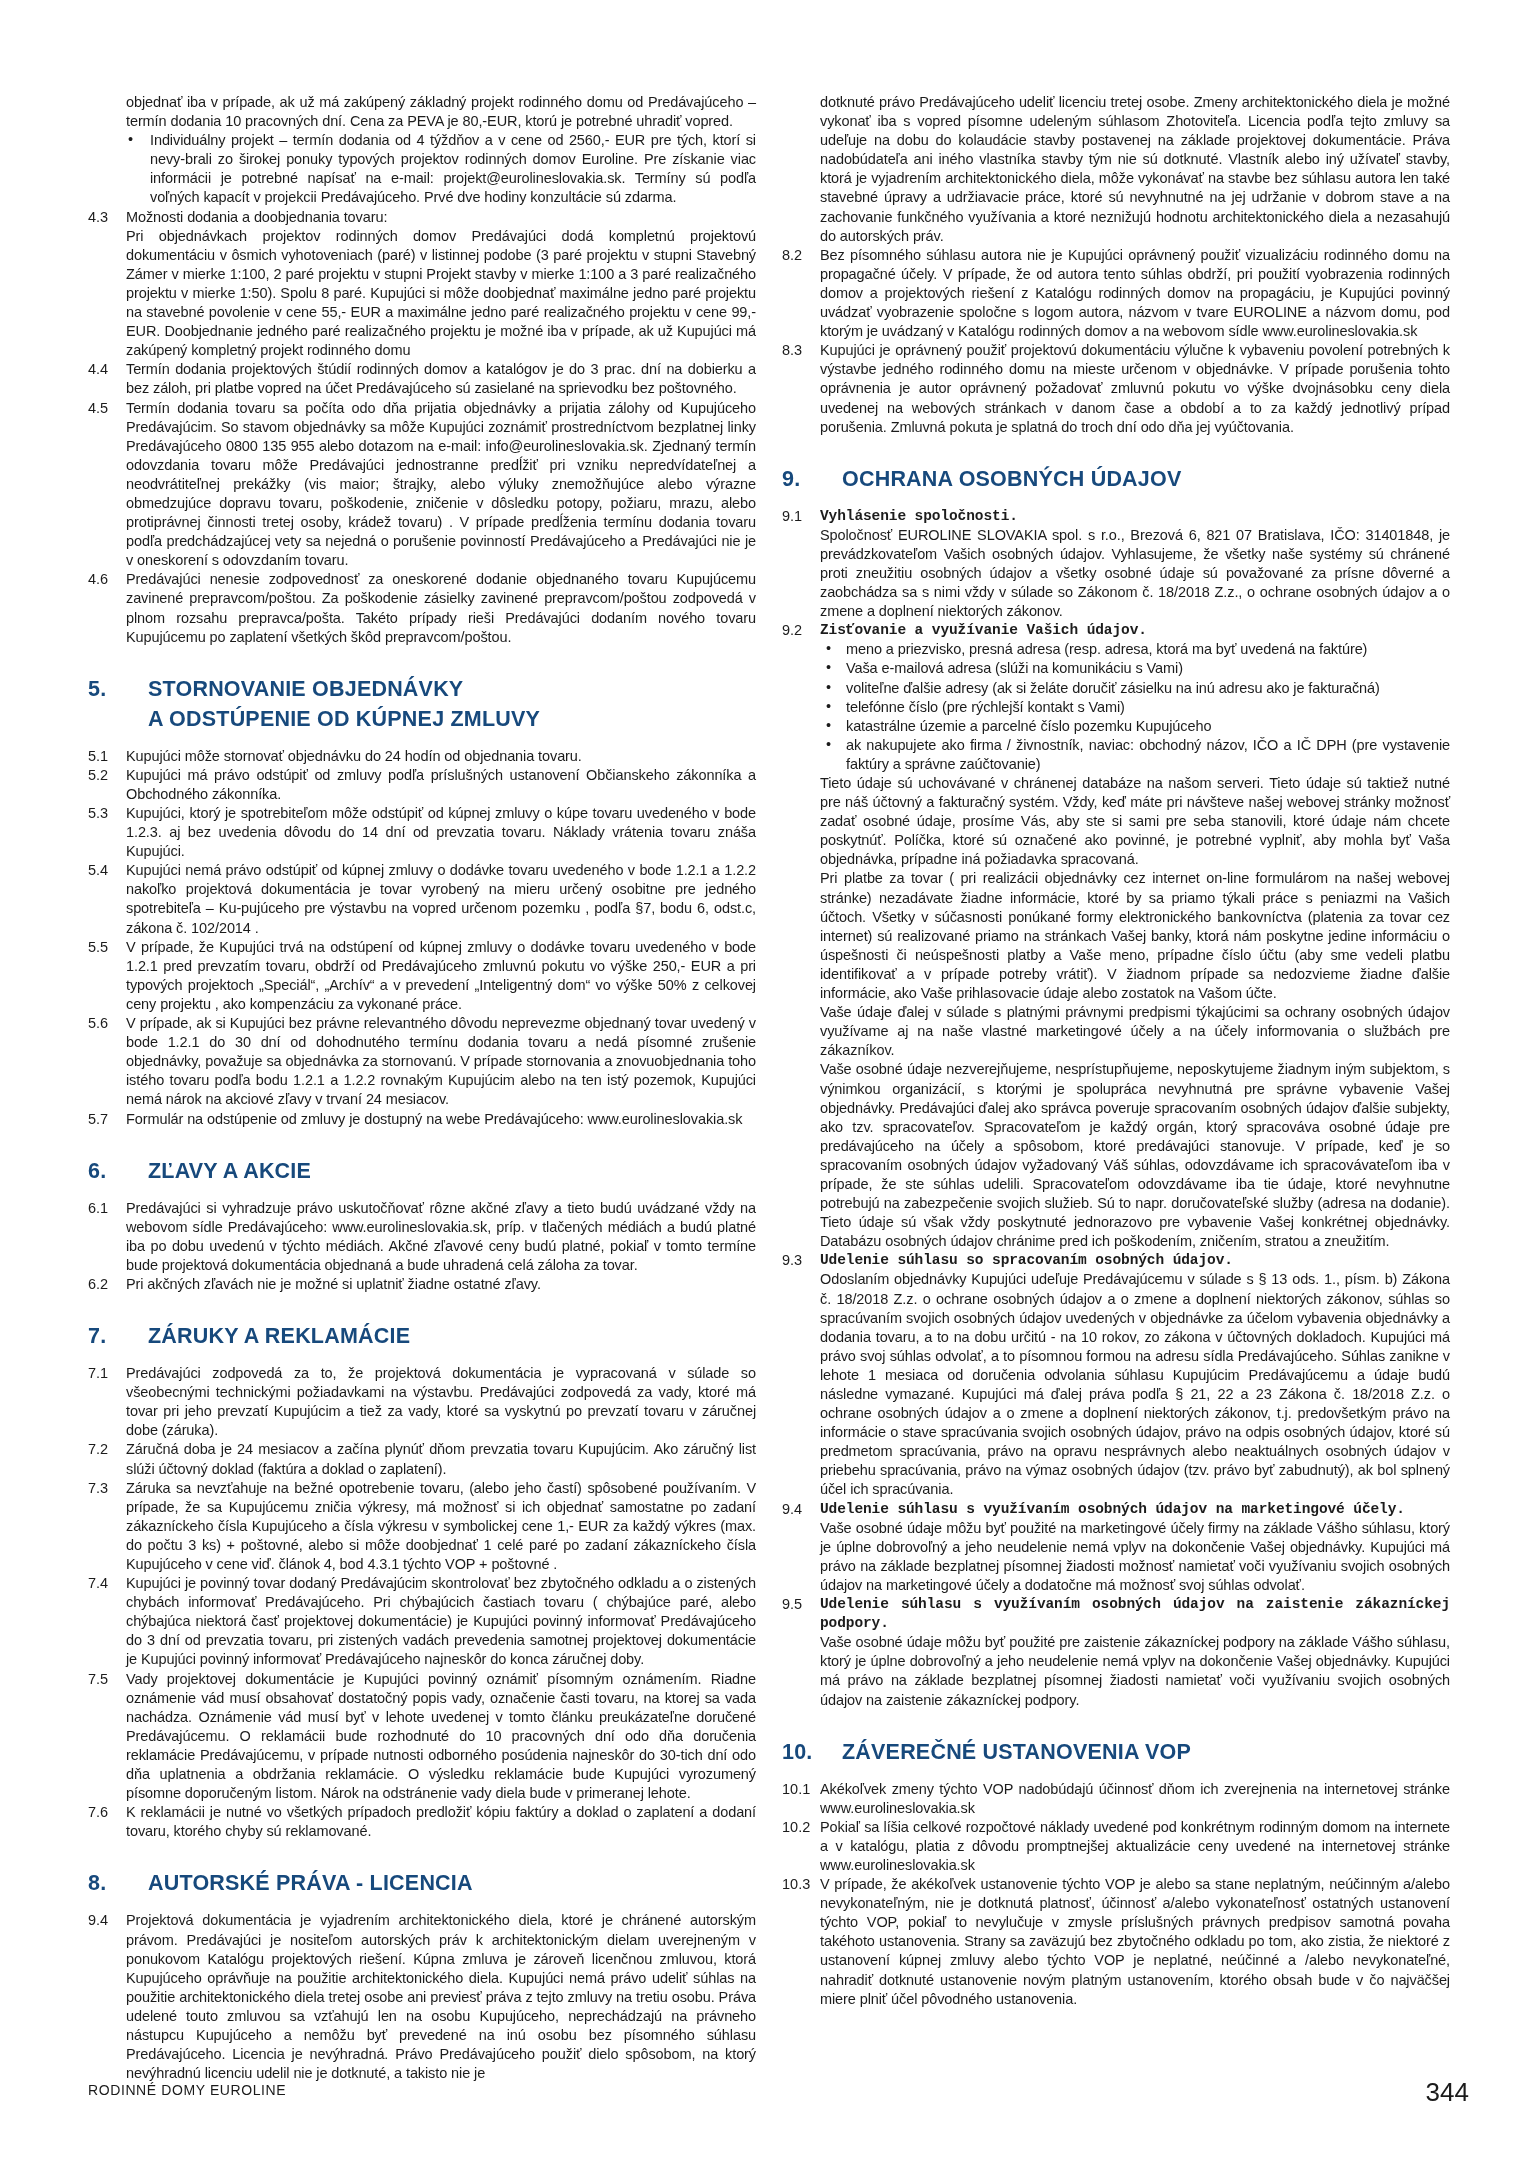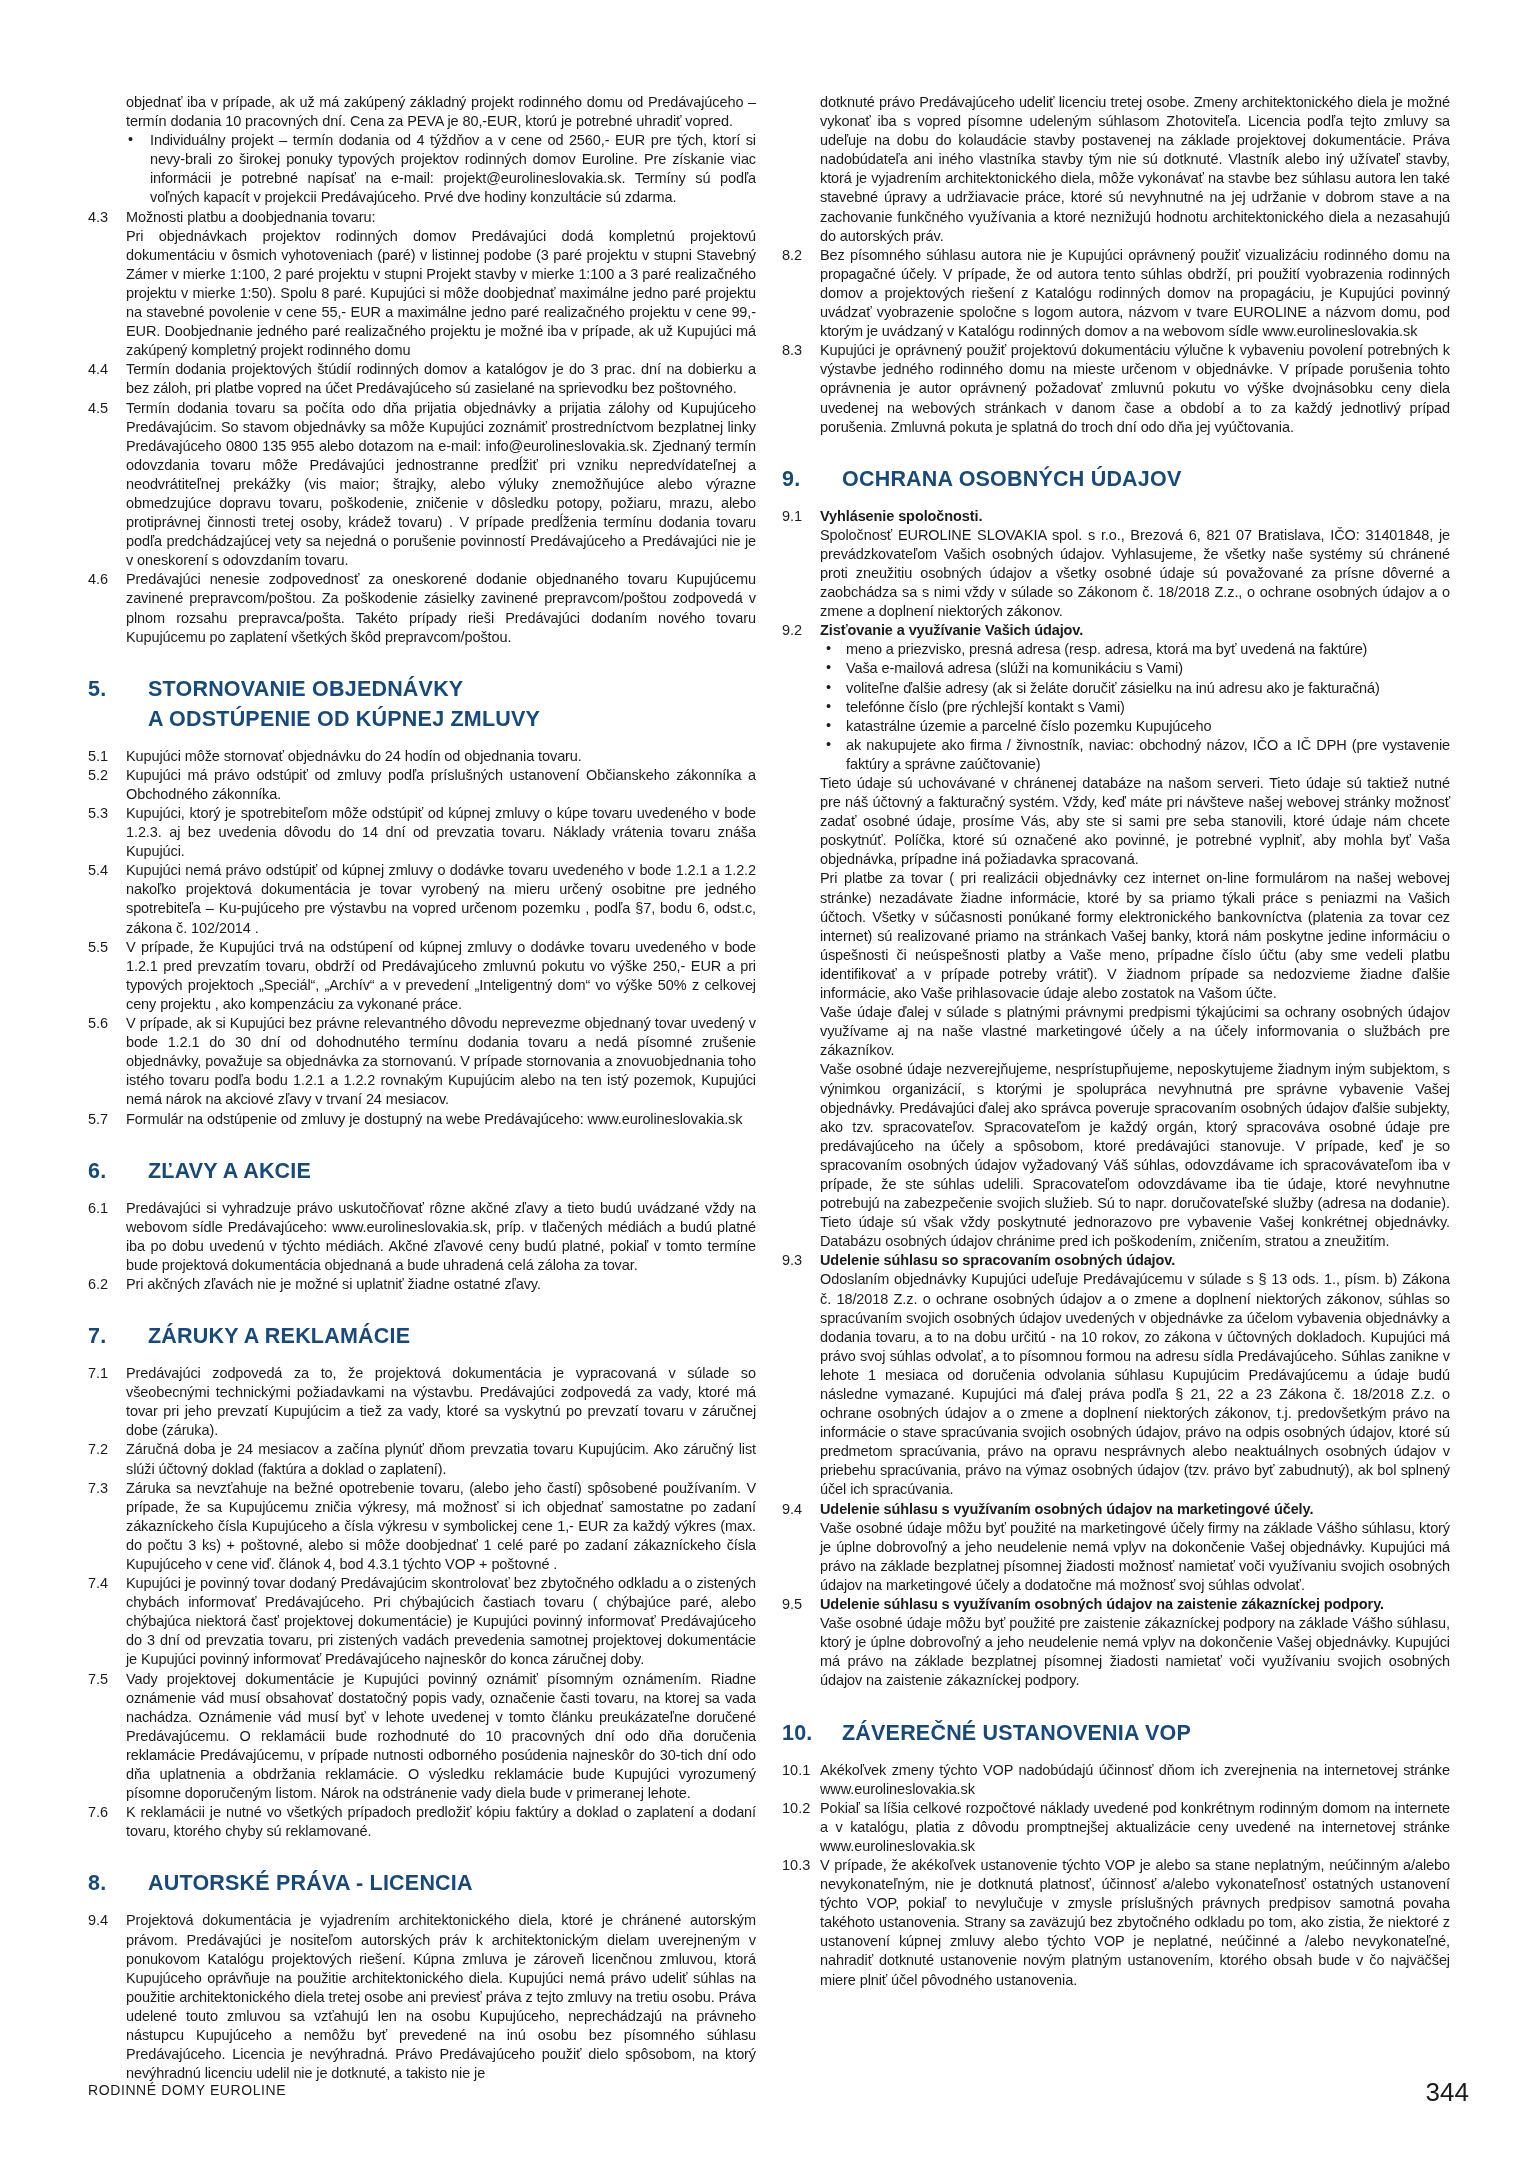--- a/index.html
+++ b/index.html
@@ -9,21 +9,21 @@
        letter-spacing:-0.1px;text-align:justify;}
   .col-left{left:88px;}
   .col-right{left:782px;}
   .heading{position:relative;padding-left:60px;color:#17497c;font-weight:bold;
            font-size:21.5px;line-height:30px;margin-top:27px;margin-bottom:13px;
            text-align:left;letter-spacing:0.2px;}
   .h-num{position:absolute;left:0;top:0;}
   .item{position:relative;padding-left:38px;}
   .i-num{position:absolute;left:0;top:0;letter-spacing:0;}
   .plain{padding-left:38px;}
-  .p-bold{font-weight:bold;}
+  .p-bold{font-weight:bold;font-family:Liberation Mono, monospace;}
   .bullet{position:relative;padding-left:62px;}
   .b-dot{position:absolute;left:40px;top:-1px;}
   .p-bullet{position:relative;padding-left:26px;}
   .pb-dot{position:absolute;left:6px;top:-1px;}
   .footer-left{position:absolute;left:88px;top:2082px;font-size:14px;color:#1a1a1a;
                letter-spacing:0.6px;font-family:"Liberation Sans",sans-serif;}
   .page-num{position:absolute;right:60px;top:2077px;font-size:26px;color:#1a1a1a;
             font-family:"Liberation Sans",sans-serif;}
 </style>
 </head>
@@ -32,21 +32,21 @@
 <div class="page">
   <div class="col col-left" id="col-left">
       <div class="plain">objednať iba v prípade, ak už má zakúpený základný projekt rodinného domu od Predávajúceho – termín dodania 10 pracovných dní. Cena za PEVA je 80,-EUR, ktorú je potrebné uhradiť vopred.</div>
       <div class="bullet">
         <span class="b-dot">•</span>
         <div>Individuálny projekt – termín dodania od 4 týždňov a v cene od 2560,- EUR pre tých, ktorí si nevy-brali zo širokej ponuky typových projektov rodinných domov Euroline. Pre získanie viac informácii je potrebné napísať na e-mail: projekt@eurolineslovakia.sk. Termíny sú podľa voľných kapacít v projekcii Predávajúceho. Prvé dve hodiny konzultácie sú zdarma.</div>
       </div>
       <div class="item">
         <span class="i-num">4.3</span>
         <div class="i-body">
-          <div class="p-normal">Možnosti platbu a doobjednania tovaru:</div>
+          <div class="p-normal">Možnosti dodania a doobjednania tovaru:</div>
           <div class="p-normal">Pri objednávkach projektov rodinných domov Predávajúci dodá kompletnú projektovú dokumentáciu v ôsmich vyhotoveniach (paré) v listinnej podobe (3 paré projektu v stupni Stavebný Zámer v mierke 1:100, 2 paré projektu v stupni Projekt stavby v mierke 1:100 a 3 paré realizačného projektu v mierke 1:50). Spolu 8 paré. Kupujúci si môže doobjednať maximálne jedno paré projektu na stavebné povolenie v cene 55,- EUR a maximálne jedno paré realizačného projektu v cene 99,- EUR. Doobjednanie jedného paré realizačného projektu je možné iba v prípade, ak už Kupujúci má zakúpený kompletný projekt rodinného domu</div>
         </div>
       </div>
       <div class="item">
         <span class="i-num">4.4</span>
         <div class="i-body">
           <div class="p-normal">Termín dodania projektových štúdií rodinných domov a katalógov je do 3 prac. dní na dobierku a bez záloh, pri platbe vopred na účet Predávajúceho sú zasielané na sprievodku bez poštovného.</div>
         </div>
       </div>
       <div class="item">

